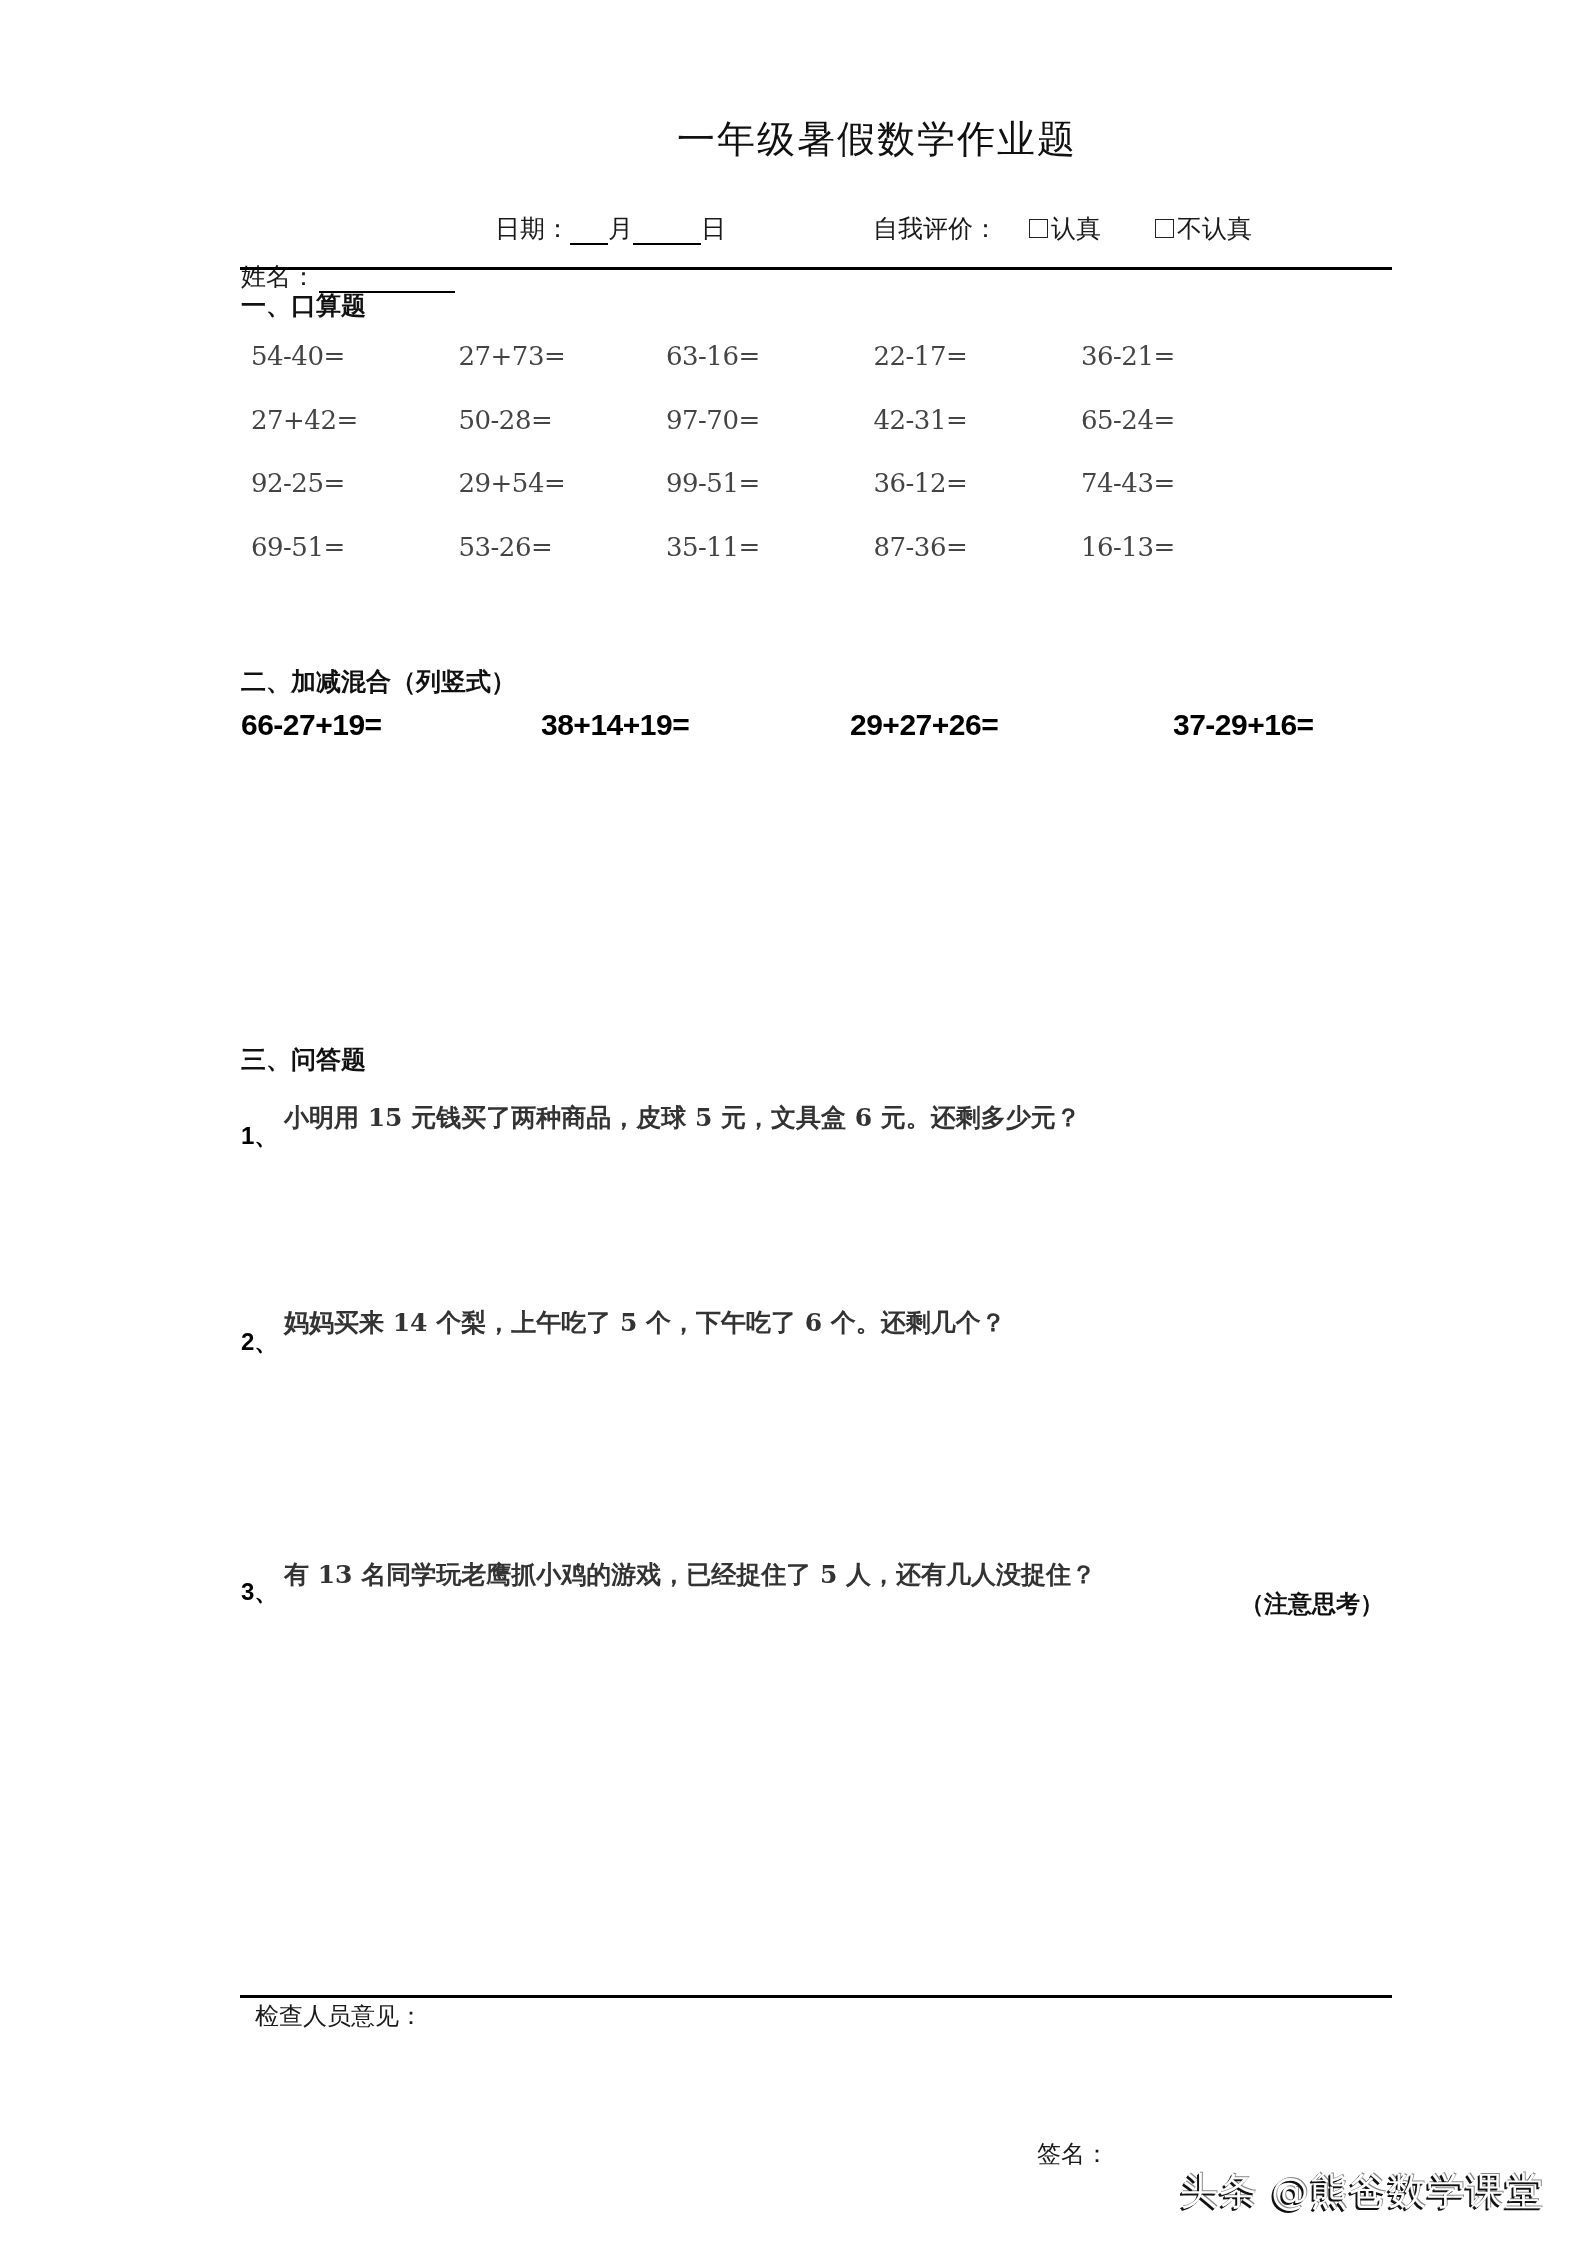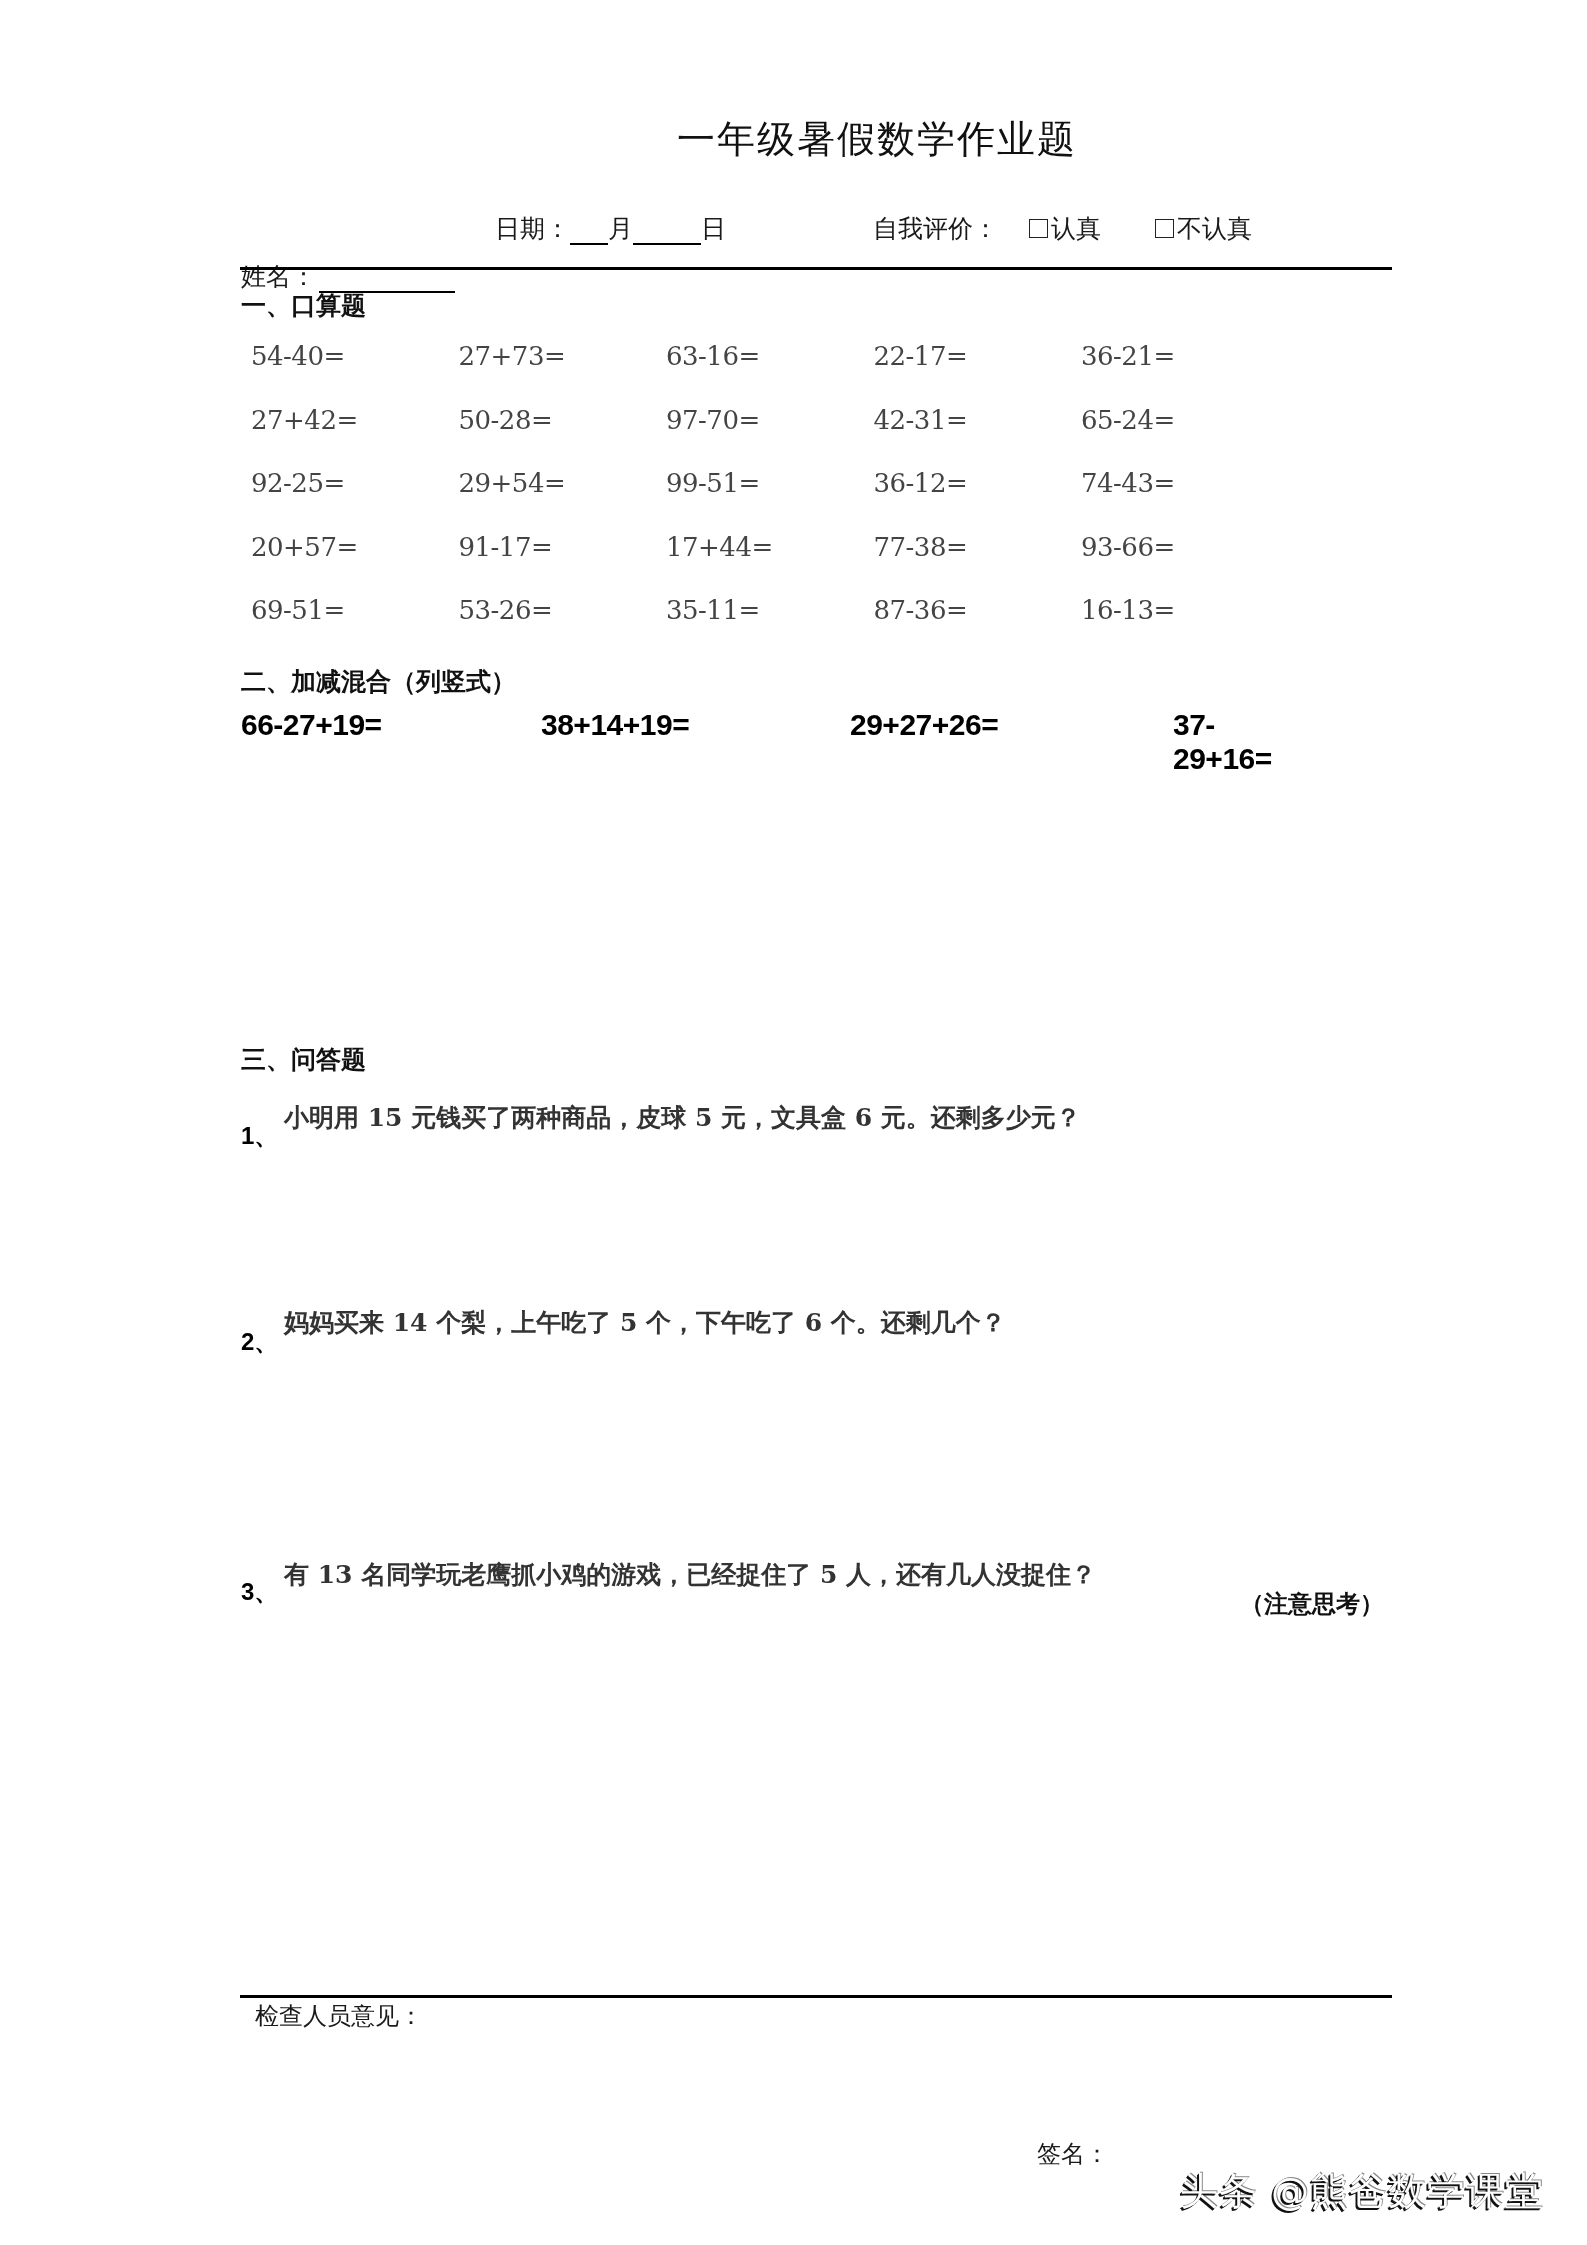--- a/index.html
+++ b/index.html
@@ -72,20 +72,21 @@
       color: #444;
       letter-spacing: -0.5px;
     }
 
     .mixed-row {
       position: absolute;
       top: 708px;
       left: 0;
       width: 1289px;
       height: 40px;
+      padding-left: 32px;
     }
     .mixed-item {
       position: absolute;
       font-family: "Liberation Sans", "DejaVu Sans", sans-serif;
       font-weight: bold;
       font-size: 30px;
       color: #000;
       letter-spacing: -0.5px;
     }
 
@@ -168,27 +169,20 @@
     <div class="oral-item">65-24=</div>
   </div>
   <div class="oral-row">
     <div class="oral-item">92-25=</div>
     <div class="oral-item">29+54=</div>
     <div class="oral-item">99-51=</div>
     <div class="oral-item">36-12=</div>
     <div class="oral-item">74-43=</div>
   </div>
   <div class="oral-row">
-    <div class="oral-item">20+57=</div>
-    <div class="oral-item">91-17=</div>
-    <div class="oral-item">17+44=</div>
-    <div class="oral-item">77-38=</div>
-    <div class="oral-item">93-66=</div>
-  </div>
-  <div class="oral-row">
     <div class="oral-item">69-51=</div>
     <div class="oral-item">53-26=</div>
     <div class="oral-item">35-11=</div>
     <div class="oral-item">87-36=</div>
     <div class="oral-item">16-13=</div>
   </div>
 </div>
 
 <div class="abs section-heading" style="top:665px;">二、加减混合（列竖式）</div>
 

